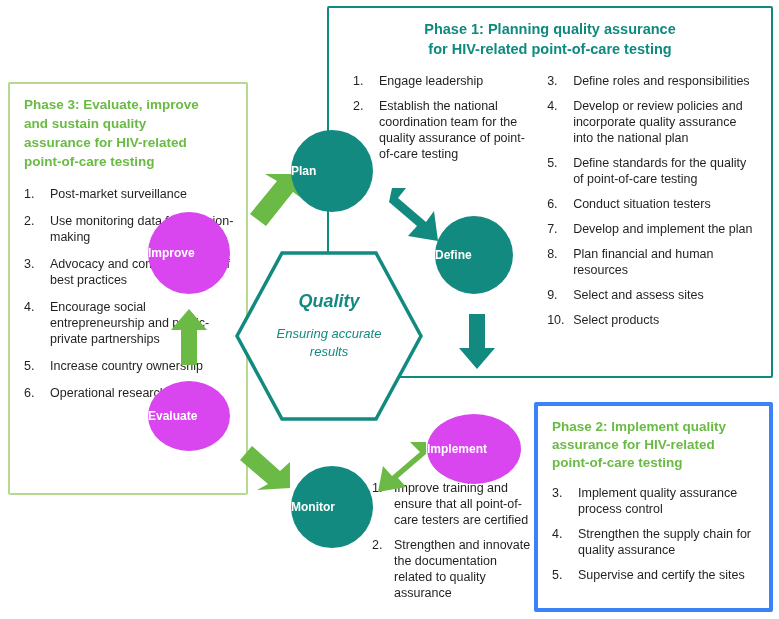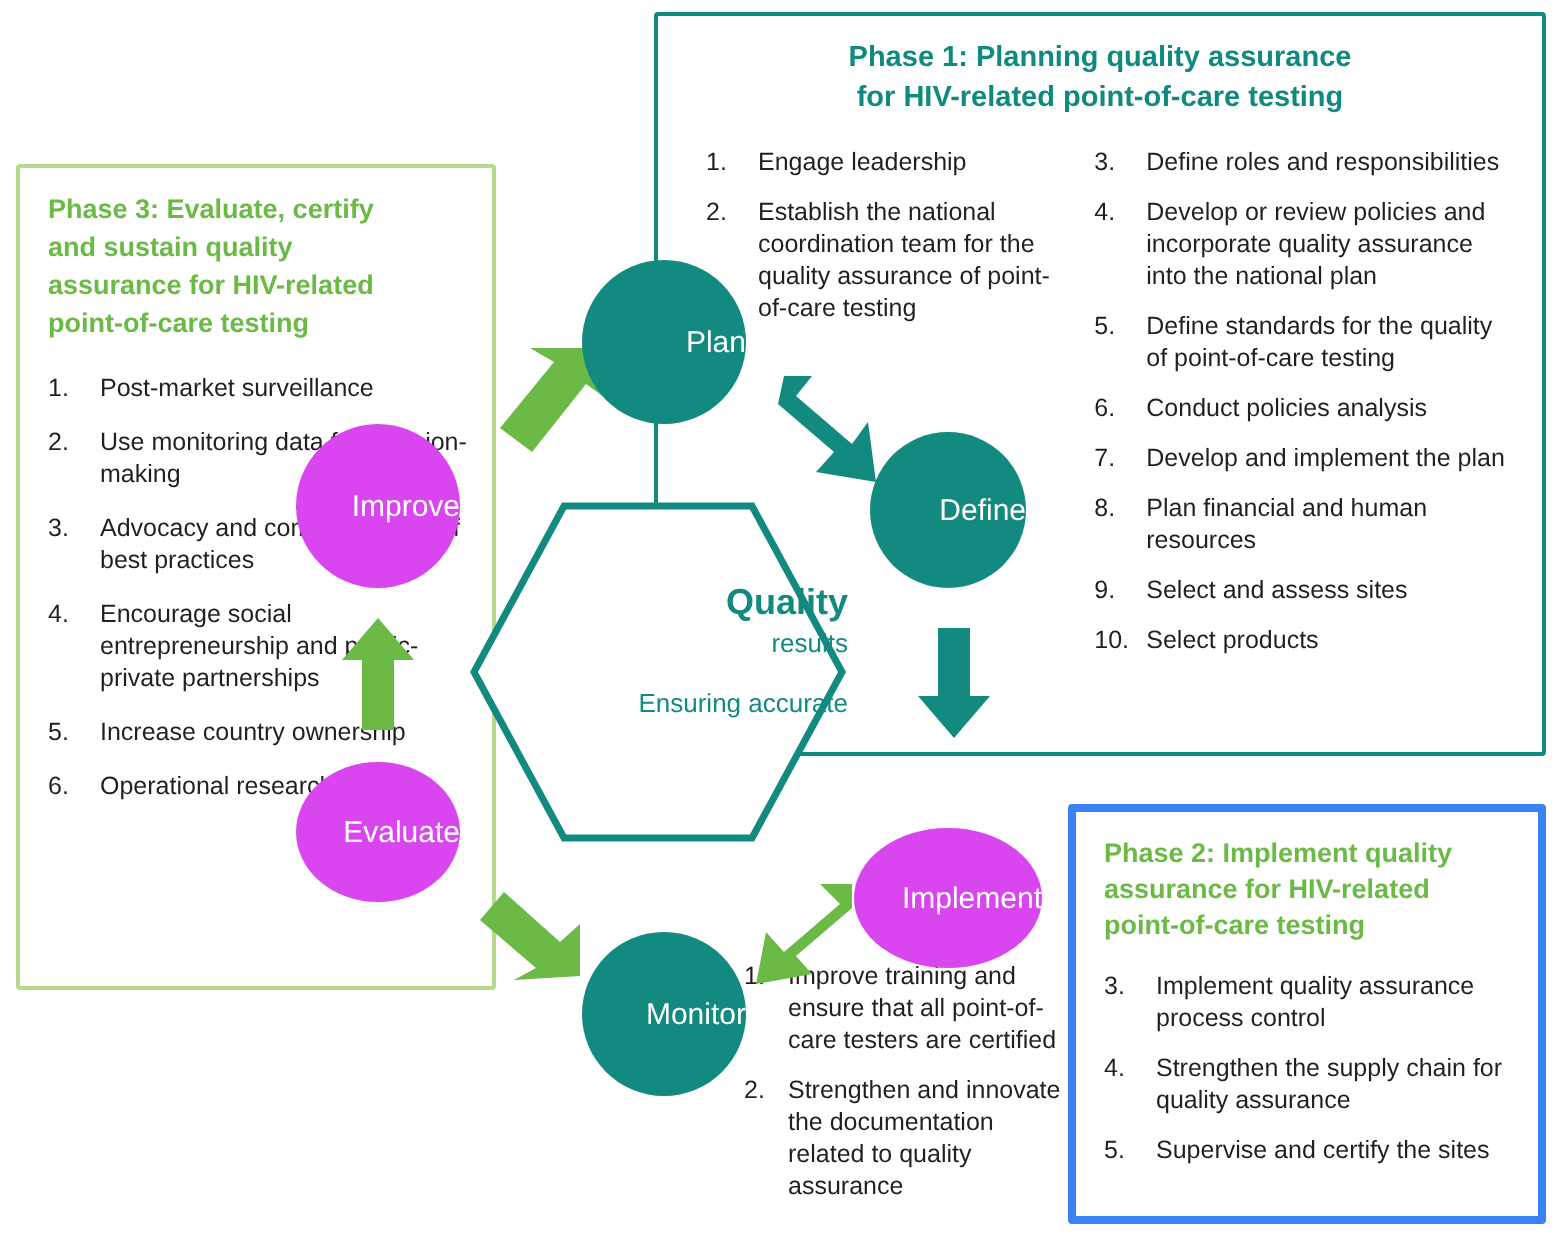--- a/index.html
+++ b/index.html
@@ -128,24 +128,24 @@
   }
   #phase3 ol.items li {
     margin-bottom: 11px;
   }
   
   .node {
     position: absolute;
     border-radius: 50%;
     display: flex;
     align-items: center;
-    justify-content: flex-end;
+    justify-content: flex-start;
     color: #ffffff;
-    font-weight: normal;
-    font-size: 15px;
+    font-weight: bold;
+    font-size: 12px;
     text-align: center;
   }
   .node.teal { background: #128a7f; }
   .node.green { background: #d946ef; }
 
   #node-plan      { left: 291px; top: 130px; width: 82px; height: 82px; }
   #node-define    { left: 435px; top: 216px; width: 78px; height: 78px; }
   #node-implement { left: 427px; top: 378px; width: 94px; height: 70px; border-radius:50%;margin-top:36px; }
   #node-monitor   { left: 291px; top: 466px; width: 82px; height: 82px; }
   #node-evaluate  { left: 148px; top: 381px; width: 82px; height: 70px; }
@@ -157,21 +157,22 @@
     left: 234px;
     top: 250px;
     width: 190px;
     height: 172px;
   }
   #hex .hexlabel {
     position: absolute;
     left: 0;
     top: 40px;
     width: 190px;
-    text-align: right;
+    text-align: center;
+    font-style: italic;
   }
   #hex .hex-title {
     color: #128a7f;
     font-weight: bold;
     font-size: 18px;
     line-height: 1.3;
   }
   #hex .hex-sub {
     color: #128a7f;
     font-size: 13px;
@@ -214,21 +215,21 @@
           <li>
             <span class="num">4.</span>
             <span>Develop or review policies and incorporate quality assurance into the national plan</span>
           </li>
           <li>
             <span class="num">5.</span>
             <span>Define standards for the quality of point-of-care testing</span>
           </li>
           <li>
             <span class="num">6.</span>
-            <span>Conduct policies analysis</span>
+            <span>Conduct situation testers</span>
           </li>
           <li>
             <span class="num">7.</span>
             <span>Develop and implement the plan</span>
           </li>
           <li>
             <span class="num">8.</span>
             <span>Plan financial and human resources</span>
           </li>
           <li>
@@ -239,21 +240,21 @@
             <span class="num">10.</span>
             <span>Select products</span>
           </li>
         </ol>
       </div>
     </div>
   </div>
 
   <div class="panel" id="phase3">
     <div class="panel-title">
-      <div>Phase 3: Evaluate, certify</div>
+      <div>Phase 3: Evaluate, improve</div>
       <div>and sustain quality</div>
       <div>assurance for HIV-related</div>
       <div>point-of-care testing</div>
     </div>
     <ol class="items">
       <li>
         <span class="num">1.</span>
         <span>Post-market surveillance</span>
       </li>
       <li>
@@ -313,22 +314,22 @@
       </li>
     </ol>
   </div>
 
   <svg class="arrow" style="left:234px; top:250px;" width="190" height="172" viewBox="0 0 190 172">
     <polygon points="48,3 142,3 187,86 142,169 48,169 3,86" fill="#ffffff" stroke="#128a7f" stroke-width="3.5"></polygon>
   </svg>
   <div id="hex">
     <div class="hexlabel">
       <div class="hex-title">Quality</div>
+      <div class="hex-sub">Ensuring accurate</div>
       <div class="hex-sub" style="margin-top:0">results</div>
-      <div class="hex-sub">Ensuring accurate</div>
     </div>
   </div>
 
   <svg class="arrow" style="left:246px; top:170px;" width="62" height="62" viewBox="0 0 62 62">
     <polygon points="58,4 58,30 47,22 20,56 4,44 31,11 19,4" fill="#6aba45"></polygon>
   </svg>
 
   <svg class="arrow" style="left:386px; top:186px;" width="58" height="60" viewBox="0 0 58 60">
     <polygon points="6,2 22,2 22,2 20,2 20,2 12,12 40,36 48,25 52,55 22,50 31,40 3,16" fill="#128a7f"></polygon>
   </svg>

